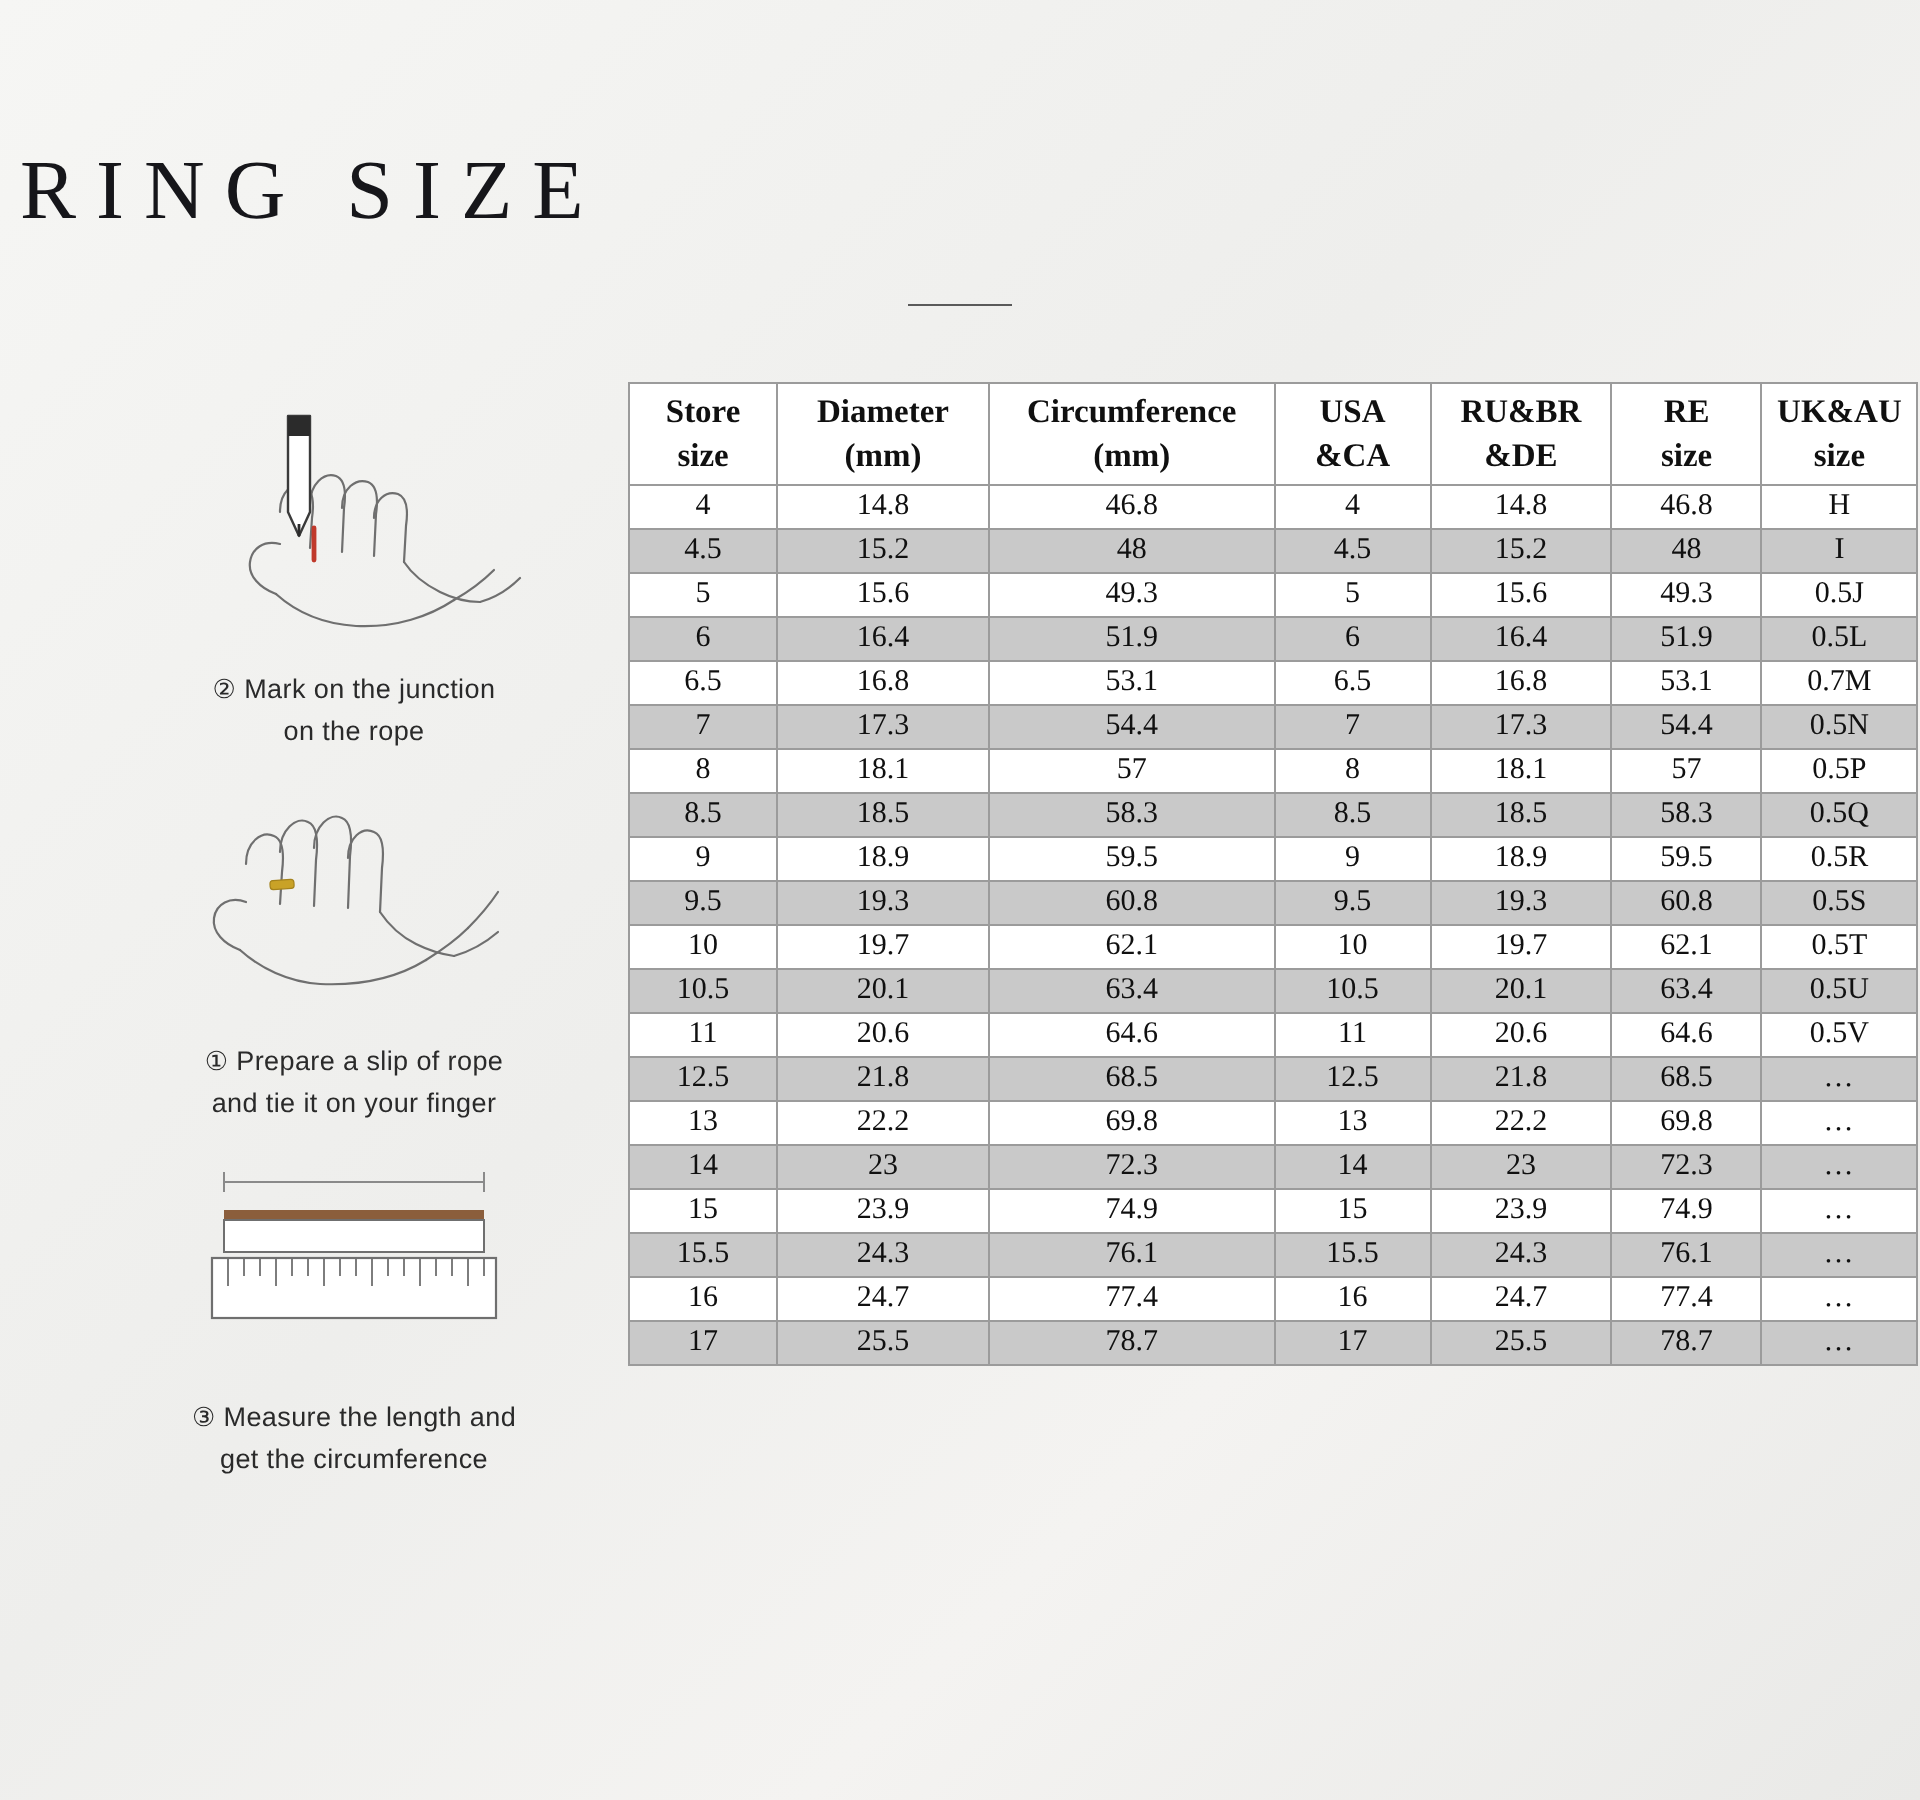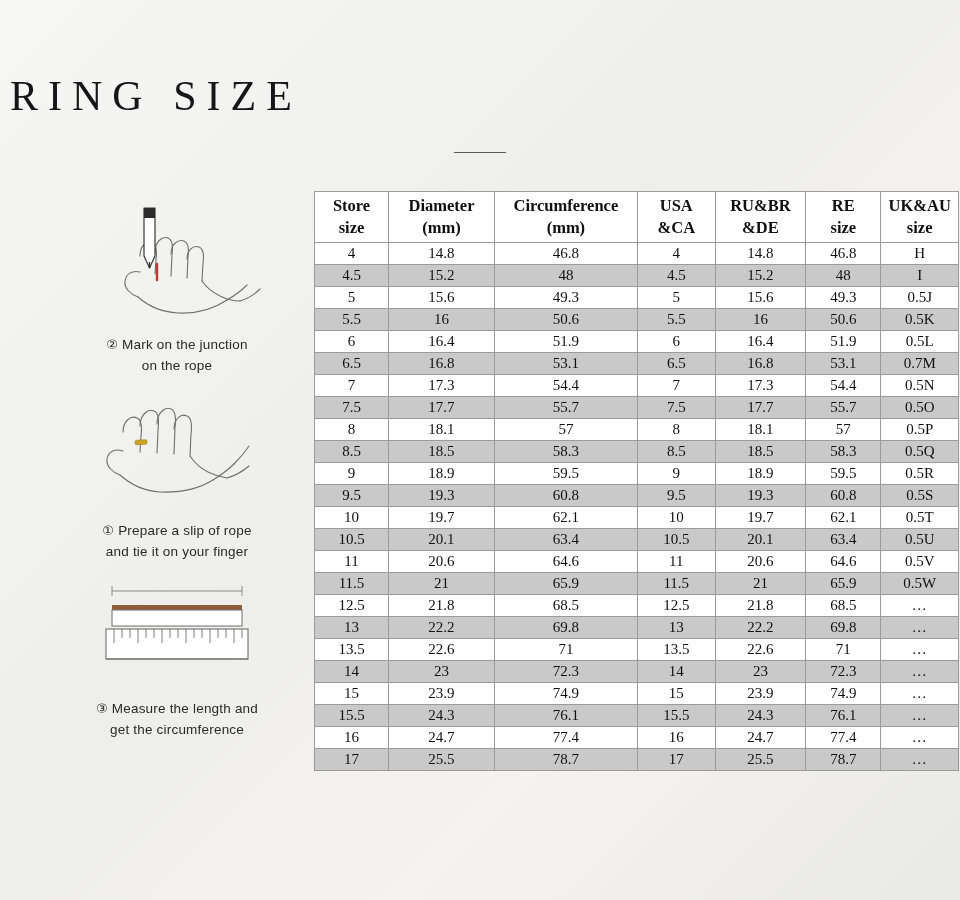--- a/index.html
+++ b/index.html
@@ -301,29 +301,20 @@
           <tr>
             <td>5</td>
             <td>15.6</td>
             <td>49.3</td>
             <td>5</td>
             <td>15.6</td>
             <td>49.3</td>
             <td>0.5J</td>
           </tr>
           <tr>
-            <td>5.5</td>
-            <td>16</td>
-            <td>50.6</td>
-            <td>5.5</td>
-            <td>16</td>
-            <td>50.6</td>
-            <td>0.5K</td>
-          </tr>
-          <tr>
             <td>6</td>
             <td>16.4</td>
             <td>51.9</td>
             <td>6</td>
             <td>16.4</td>
             <td>51.9</td>
             <td>0.5L</td>
           </tr>
           <tr>
             <td>6.5</td>
@@ -337,29 +328,20 @@
           <tr>
             <td>7</td>
             <td>17.3</td>
             <td>54.4</td>
             <td>7</td>
             <td>17.3</td>
             <td>54.4</td>
             <td>0.5N</td>
           </tr>
           <tr>
-            <td>7.5</td>
-            <td>17.7</td>
-            <td>55.7</td>
-            <td>7.5</td>
-            <td>17.7</td>
-            <td>55.7</td>
-            <td>0.5O</td>
-          </tr>
-          <tr>
             <td>8</td>
             <td>18.1</td>
             <td>57</td>
             <td>8</td>
             <td>18.1</td>
             <td>57</td>
             <td>0.5P</td>
           </tr>
           <tr>
             <td>8.5</td>
@@ -409,56 +391,38 @@
           <tr>
             <td>11</td>
             <td>20.6</td>
             <td>64.6</td>
             <td>11</td>
             <td>20.6</td>
             <td>64.6</td>
             <td>0.5V</td>
           </tr>
           <tr>
-            <td>11.5</td>
-            <td>21</td>
-            <td>65.9</td>
-            <td>11.5</td>
-            <td>21</td>
-            <td>65.9</td>
-            <td>0.5W</td>
-          </tr>
-          <tr>
             <td>12.5</td>
             <td>21.8</td>
             <td>68.5</td>
             <td>12.5</td>
             <td>21.8</td>
             <td>68.5</td>
             <td class="ellipsis-cell">…</td>
           </tr>
           <tr>
             <td>13</td>
             <td>22.2</td>
             <td>69.8</td>
             <td>13</td>
             <td>22.2</td>
             <td>69.8</td>
             <td class="ellipsis-cell">…</td>
           </tr>
           <tr>
-            <td>13.5</td>
-            <td>22.6</td>
-            <td>71</td>
-            <td>13.5</td>
-            <td>22.6</td>
-            <td>71</td>
-            <td class="ellipsis-cell">…</td>
-          </tr>
-          <tr>
             <td>14</td>
             <td>23</td>
             <td>72.3</td>
             <td>14</td>
             <td>23</td>
             <td>72.3</td>
             <td class="ellipsis-cell">…</td>
           </tr>
           <tr>
             <td>15</td>

